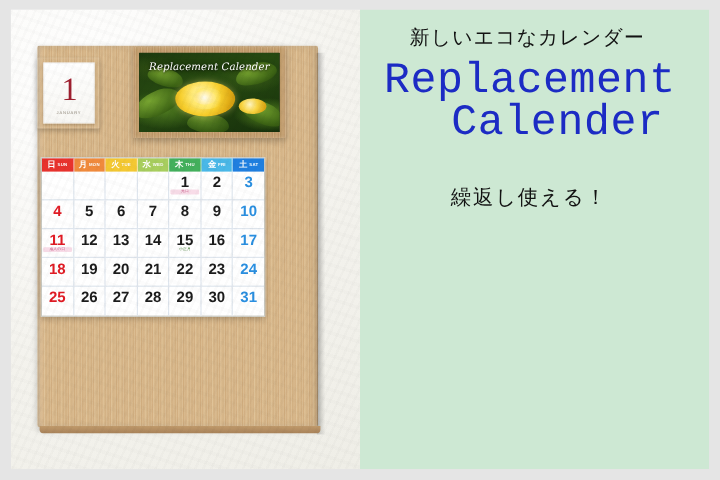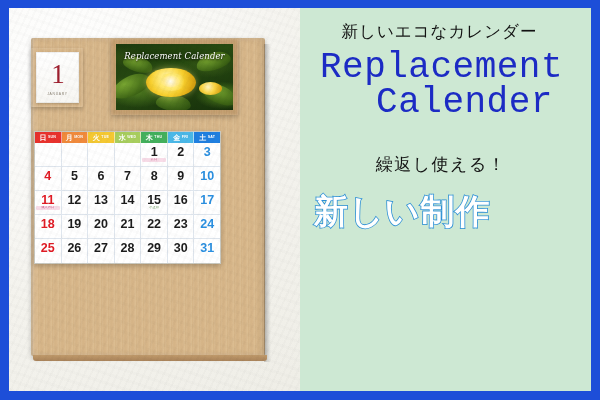--- a/index.html
+++ b/index.html
@@ -304,21 +304,21 @@
     -webkit-text-stroke:1.6px #2b8fd6;
     paint-order:stroke fill;
     text-align:left;
   }
   .jp-big span{ display:block; white-space:nowrap; }
   .jp-big .b3{ }
 </style>
 </head>
 <body>
 
-<div id="stage" style="background: #1d4ed8;">
+<div id="stage" style="background: #e5e5e5;">
   <div class="frame-inner">
 
     <div class="left-panel">
 
       <div class="board">
         <div class="board-shadow-right"></div>
         <div class="board-bottom-lip"></div>
       </div>
 
       <div class="hanger" style="left:136px; top:42px; transform:none;"></div>
@@ -496,19 +496,18 @@
       <div class="jp-top">新しいエコなカレンダー</div>
 
       <div class="title-en" style="color: rgb(28, 43, 196); font-family: Liberation Mono, monospace;">
         <span class="l-1">Replacement</span>
         <span class="l-2">Calender</span>
       </div>
 
       <div class="jp-sub">繰返し使える！</div>
 
       <div class="jp-big" style="-webkit-text-stroke: 1.6px rgb(43, 143, 214);">
-        <span class="b1">新しい制作</span>
       </div>
 
     </div>
 
   </div>
 </div>
 
 </body></html>

